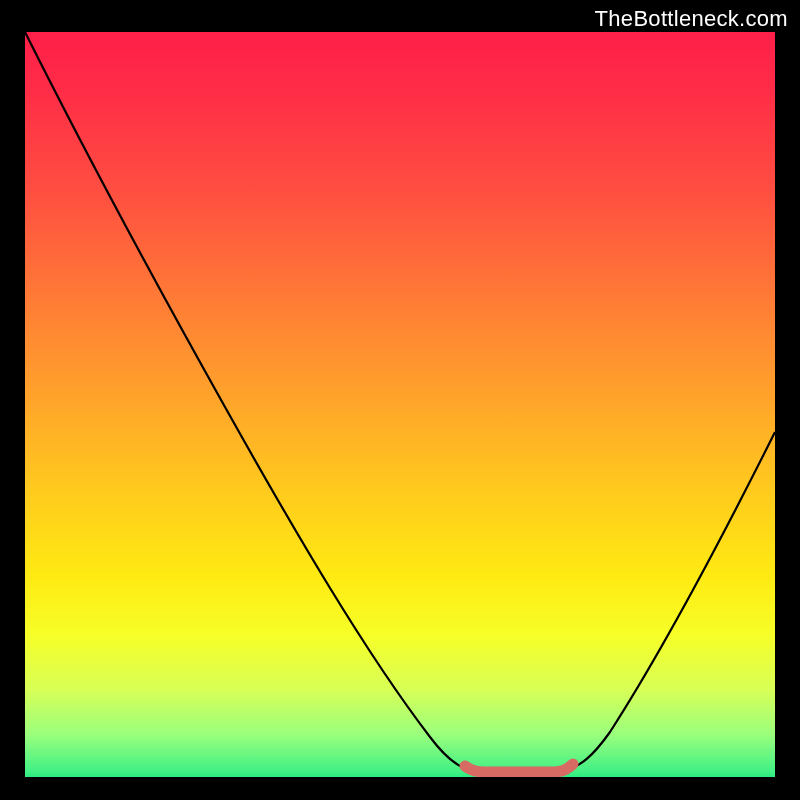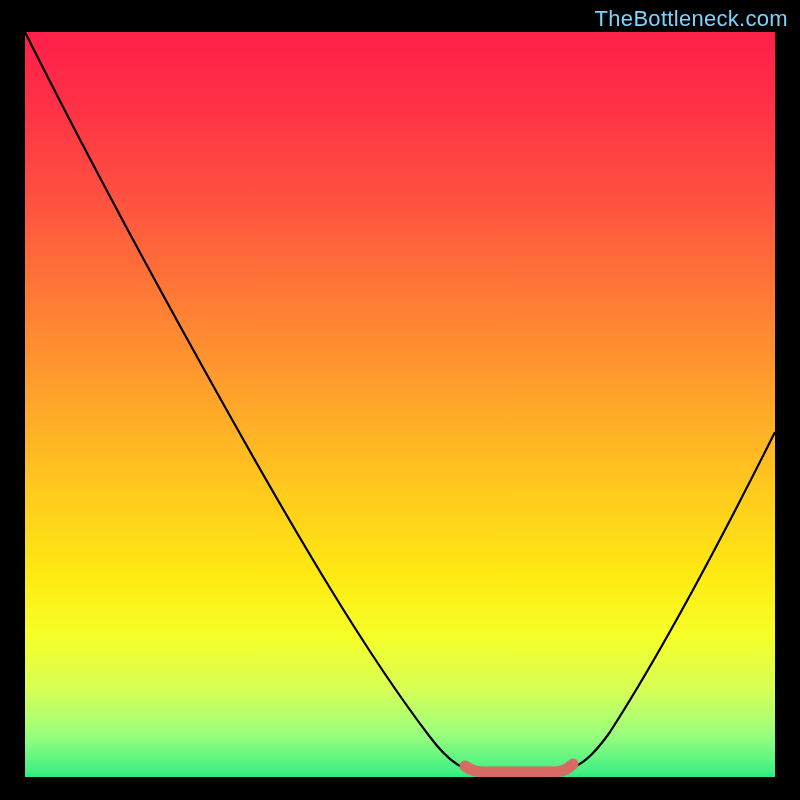--- a/index.html
+++ b/index.html
@@ -14,21 +14,21 @@
   .frame {
     position: relative;
     width: 800px;
     height: 800px;
     background: #000;
   }
   .watermark {
     position: absolute;
     top: 6px;
     right: 12px;
-    color: #7dd3fc;
+    color: #ffffff;
     font-size: 22px;
     letter-spacing: 0.3px;
     z-index: 3;
     user-select: none;
   }
   .plot {
     position: absolute;
     left: 25px;
     top: 32px;
     width: 750px;

